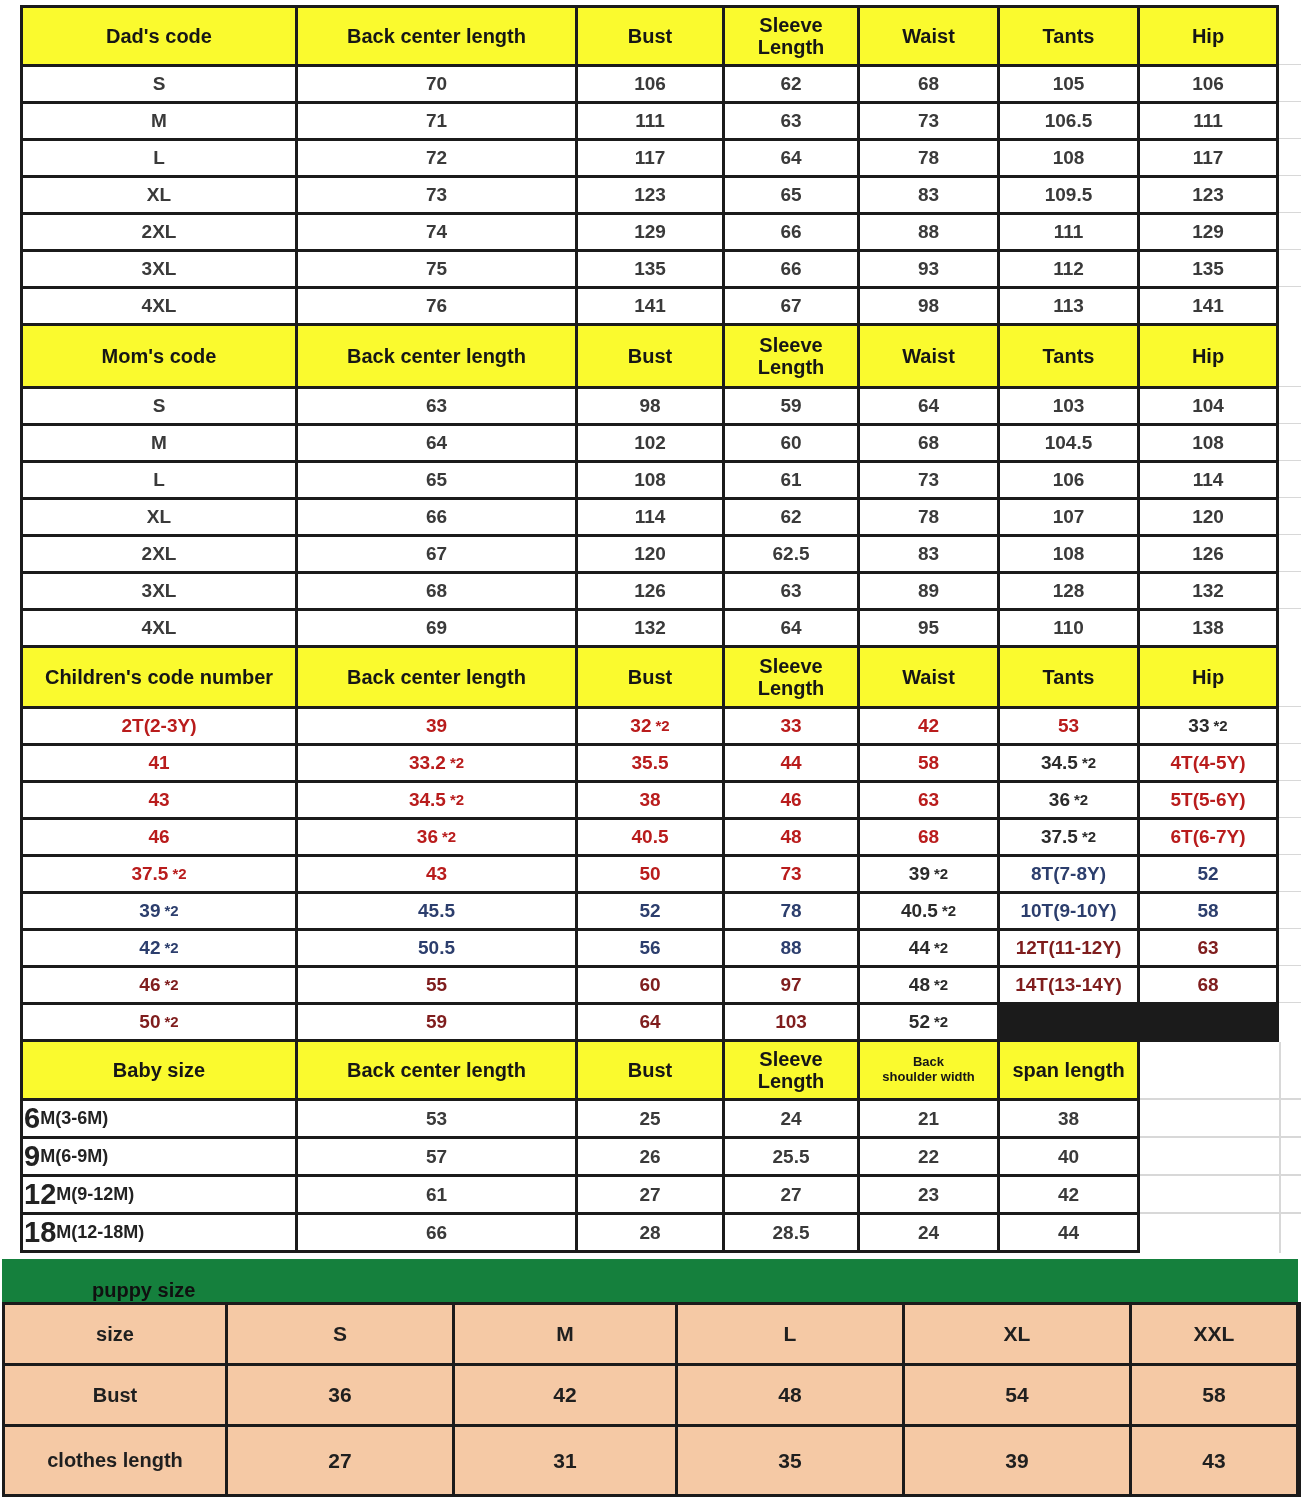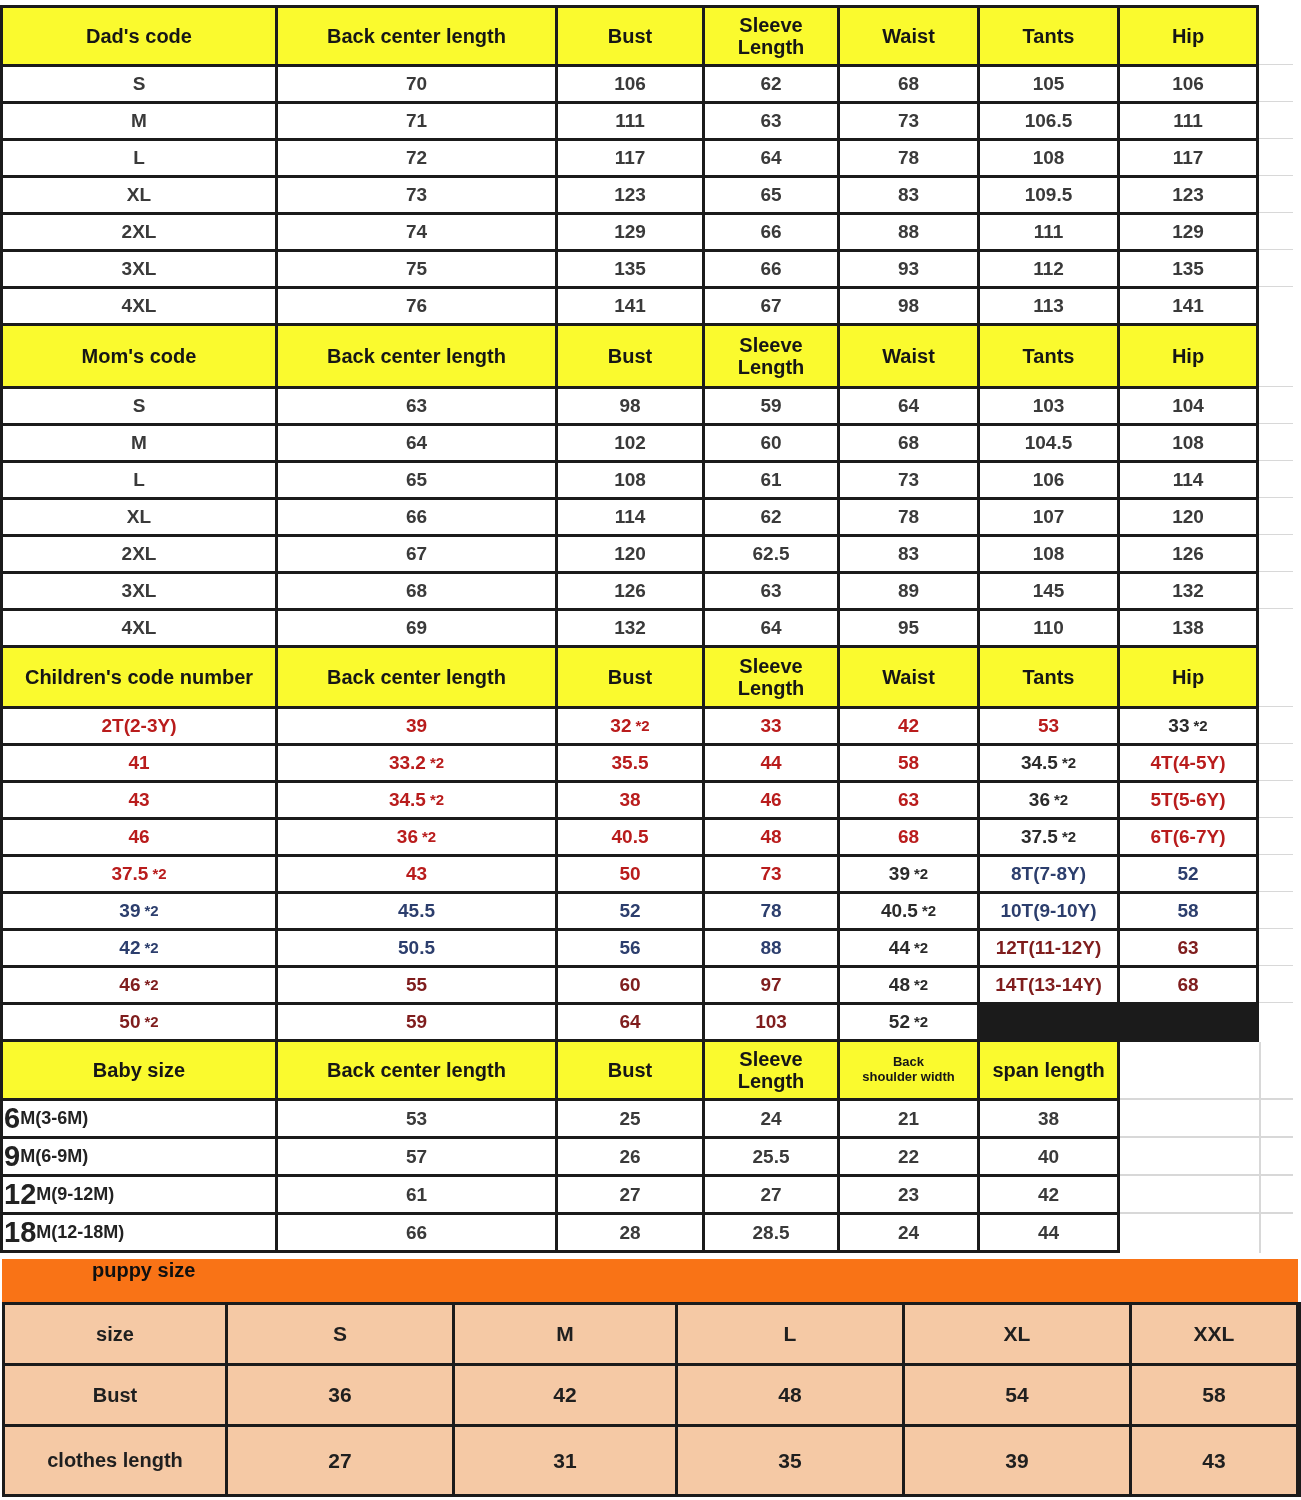--- a/index.html
+++ b/index.html
@@ -1,20 +1,20 @@
 <!DOCTYPE html>
 <html><head>
 <meta charset="utf-8">
 <style>
   html,body{margin:0;padding:0;background:#fff;}
   .page{
     position:relative;width:1301px;height:1500px;background:#fff;overflow:hidden;
     font-family:"Liberation Sans","DejaVu Sans",sans-serif;
   }
-  .sec-row{display:flex;align-items:stretch;margin-left:0;}
+  .sec-row{display:flex;align-items:stretch;margin-left:20px;}
   .sec-row:first-child{padding-top:5px;}
   .grid{display:grid;gap:3px;background:#1b1b1b;border:3px solid #1b1b1b;}
   .g7{grid-template-columns:272px 277px 144px 132px 137px 137px 136px;}
   .g6{grid-template-columns:272px 277px 144px 132px 137px 137px;}
   .sec-dad  .grid{grid-template-rows:56px repeat(7,34px);}
   .sec-mom  .grid{border-top:0;grid-template-rows:60px repeat(7,34px);}
   .sec-kids .grid{border-top:0;grid-template-rows:58px repeat(9,34px);}
   .sec-baby .grid{border-top:0;grid-template-rows:56px repeat(4,35px);}
   .c{background:#fff;display:flex;align-items:center;justify-content:center;
      font-size:19px;font-weight:600;color:#3a3a3a;line-height:1.12;text-align:center;}
@@ -32,22 +32,22 @@
   .sec-baby .margin{width:173px;}
   .margin .lines{position:absolute;left:0;right:0;bottom:3px;
     background:repeating-linear-gradient(to bottom,#d8d8d8 0 1.5px,transparent 1.5px 37px);}
   .sec-dad  .lines{top:59px;}
   .sec-mom  .lines{top:60px;}
   .sec-kids .lines{top:58px;}
   .sec-baby .lines{top:56px;
     background:repeating-linear-gradient(to bottom,#d8d8d8 0 1.5px,transparent 1.5px 38px);}
   .sec-baby .margin::after{content:'';position:absolute;left:139px;top:0;bottom:0;width:1.5px;background:#d8d8d8;}
   
-  .puppy-bar{margin:6px 0 0 2px;width:1296px;height:43px;background:#f97316;
-    display:flex;align-items:flex-start;box-sizing:border-box;padding-left:90px;}
+  .puppy-bar{margin:6px 0 0 2px;width:1296px;height:43px;background:#15803d;
+    display:flex;align-items:flex-end;box-sizing:border-box;padding-left:90px;}
   .puppy-bar .t{font-size:20px;font-weight:600;color:#101010;}
   .pink{margin-left:2px;grid-template-columns:220px 224px 220px 224px 224px 164px;
     grid-template-rows:58px 58px 67px;}
   .pink .c{background:#f5c9a5;color:#1f1f1f;}
   .plab{font-size:20px;font-weight:600;}
   .pval{font-size:21px;font-weight:700;}
 </style>
 </head>
 <body>
 
@@ -161,21 +161,21 @@
         <div class="c val">120</div>
         <div class="c val">62.5</div>
         <div class="c val">83</div>
         <div class="c val">108</div>
         <div class="c val">126</div>
         <div class="c lab">3XL</div>
         <div class="c val">68</div>
         <div class="c val">126</div>
         <div class="c val">63</div>
         <div class="c val">89</div>
-        <div class="c val">145</div>
+        <div class="c val">128</div>
         <div class="c val">132</div>
         <div class="c lab">4XL</div>
         <div class="c val">69</div>
         <div class="c val">132</div>
         <div class="c val">64</div>
         <div class="c val">95</div>
         <div class="c val">110</div>
         <div class="c val">138</div>
       </div>
     <div class="margin">

